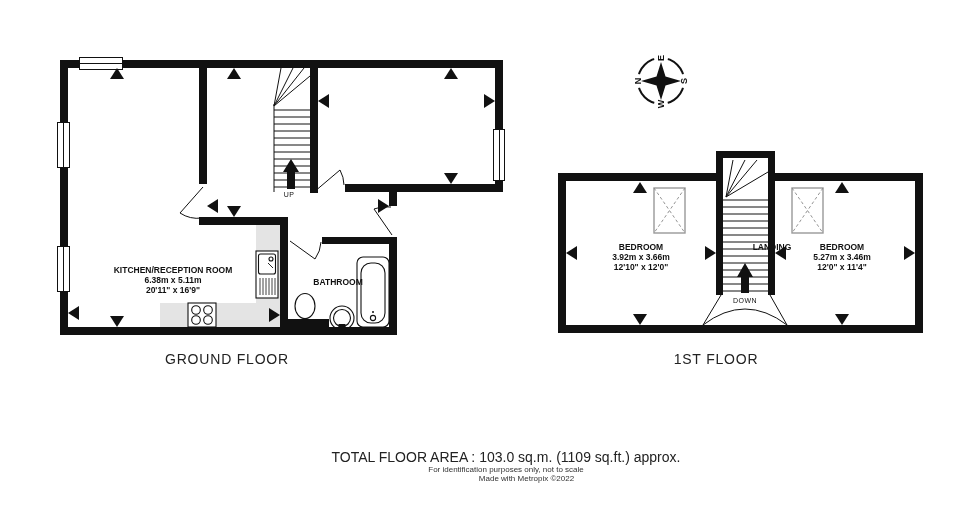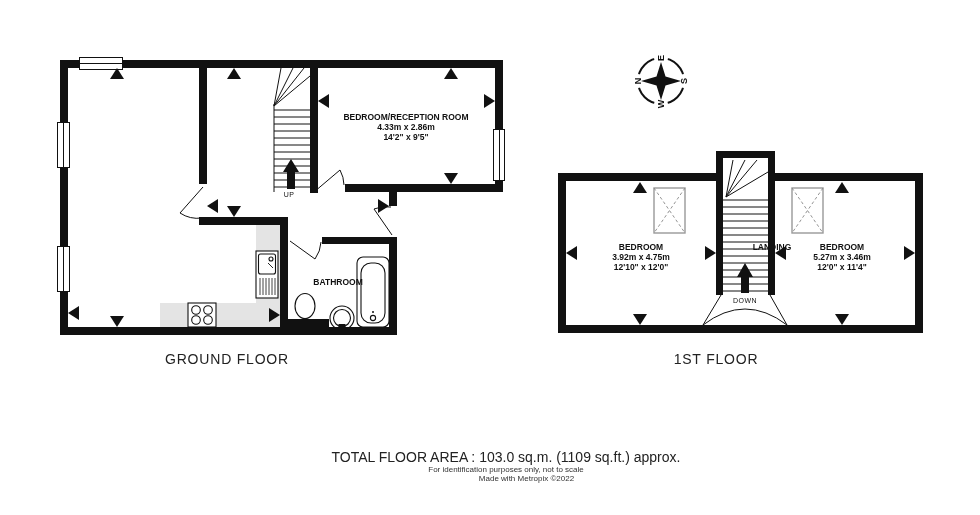--- a/index.html
+++ b/index.html
@@ -159,33 +159,33 @@
 
   <div class="tri tu" style="left:633px;top:182px;"></div>
   <div class="tri td" style="left:633px;top:314px;"></div>
   <div class="tri tl" style="left:566px;top:246px;"></div>
   <div class="tri tr" style="left:705px;top:246px;"></div>
   <div class="tri tu" style="left:835px;top:182px;"></div>
   <div class="tri td" style="left:835px;top:314px;"></div>
   <div class="tri tl" style="left:775px;top:246px;"></div>
   <div class="tri tr" style="left:904px;top:246px;"></div>
 
-  <div class="rlabel" style="left:406px;top:112px;">
-    <div>BEDROOM/RECEPTION ROOM</div>
-    <div>4.33m  x 2.86m</div>
-    <div>14'2"  x 9'5"</div>
+  <div class="rlabel" style="left:173px;top:265px;">
+    <div>KITCHEN/RECEPTION ROOM</div>
+    <div>6.38m  x 5.11m</div>
+    <div>20'11"  x 16'9"</div>
   </div>
   <div class="rlabel" style="left:338px;top:277px;text-align:center;">
     <div>BATHROOM</div>
   </div>
   <div class="stair-txt" style="left:289px;top:191px;">UP</div>
 
   <div class="rlabel" style="left:641px;top:242px;">
     <div>BEDROOM</div>
-    <div>3.92m  x 4.75m</div>
+    <div>3.92m  x 3.66m</div>
     <div>12'10"  x 12'0"</div>
   </div>
   <div class="rlabel" style="left:772px;top:242px;">
     <div>LANDING</div>
   </div>
   <div class="rlabel" style="left:842px;top:242px;">
     <div>BEDROOM</div>
     <div>5.27m  x 3.46m</div>
     <div>12'0"  x 11'4"</div>
   </div>

